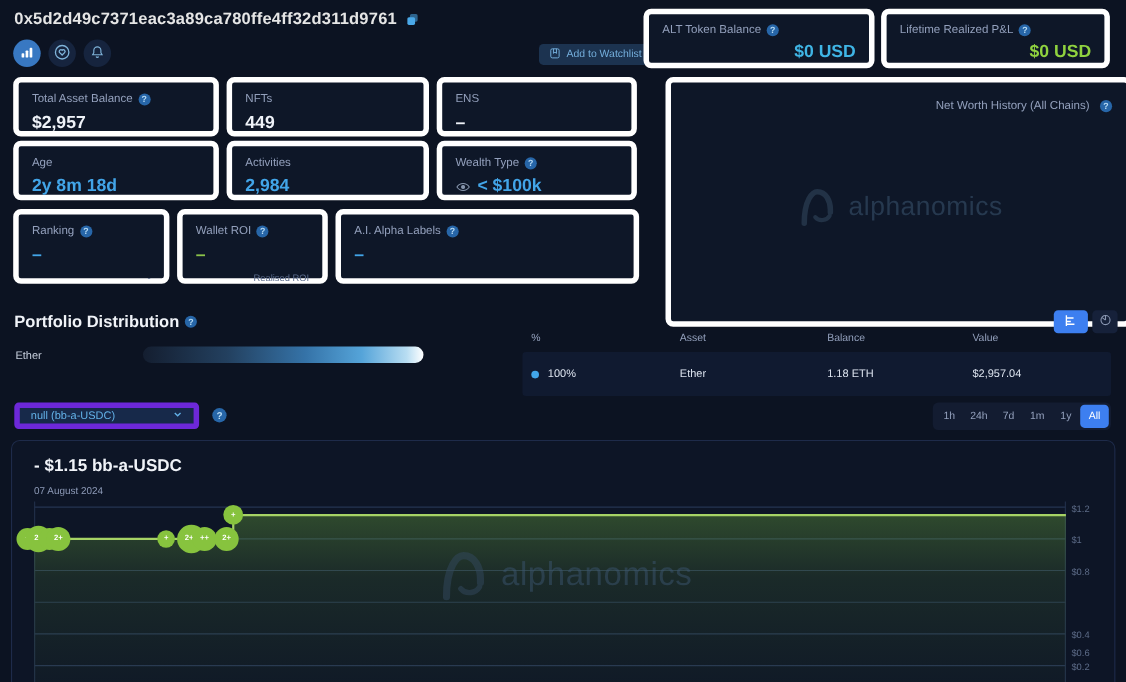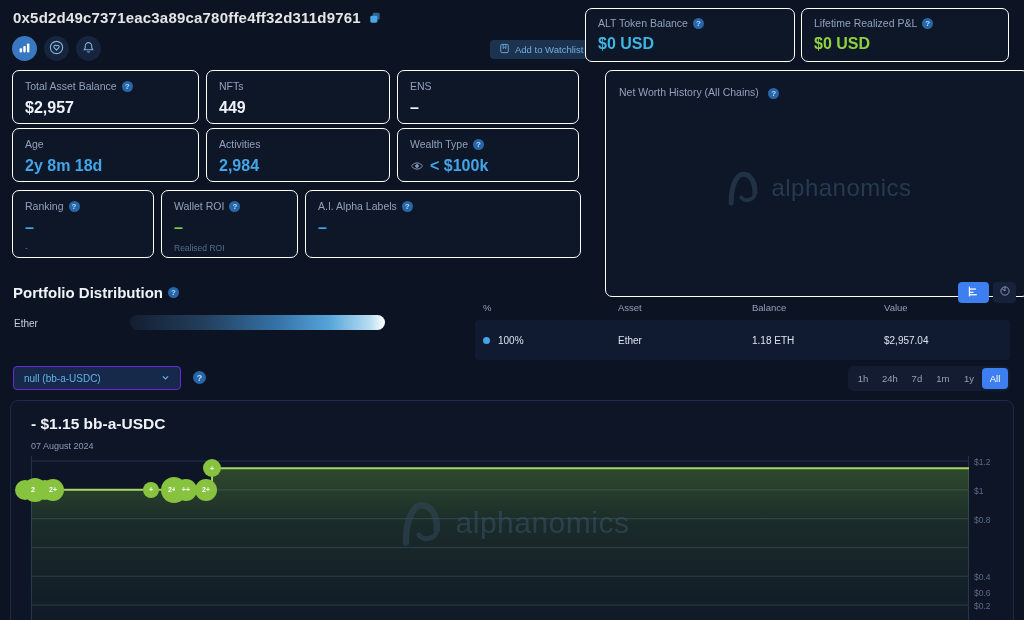--- a/index.html
+++ b/index.html
@@ -6,21 +6,21 @@
   html,body { margin:0; padding:0; }
   body {
     width:1024px; height:620px; overflow:hidden;
     background:#0c1322;
     font-family:"Liberation Sans", sans-serif;
     color:#e8ecf4;
   }
   .page { position:relative; width:1024px; height:620px; background:#0c1322; }
 
   
-  .card { background:#0e1728; border:1px solid #ffffff; border-radius:7px; }
+  .card { background:#0e1728; border:5px solid #ffffff; border-radius:7px;text-align:right; }
   .abs { position:absolute; }
 
   
   .addr-row { position:absolute; left:13px; top:9px; display:flex; align-items:center; gap:7px; }
   .addr { font-size:15px; font-weight:700; letter-spacing:.2px; color:#e5e5e5; }
   .copy-ic { color:#4aa8e8; display:inline-flex; cursor:pointer; }
 
   .icon-row { position:absolute; left:12px; top:36px; display:flex; gap:7px; }
   .circ-btn { width:25px; height:25px; border-radius:50%; display:flex; align-items:center; justify-content:center; border:none; cursor:pointer; padding:0; }
   .circ-btn.solid { background:#3878c2; color:#fff; }
@@ -77,21 +77,21 @@
   .tgl.idle { width:23px; background:#16213a; color:#8a97b3; }
 
   .pd-table { position:absolute; left:475px; top:302px; width:535px; }
   .pd-thead { display:grid; grid-template-columns:135px 134px 132px auto; padding-left:8px; font-size:9.5px; color:#93a0bc; }
   .pd-row { display:grid; grid-template-columns:135px 134px 132px auto; padding-left:8px; margin-top:7px; height:40px;
     align-items:center; background:#101a30; border-radius:3px; font-size:10px; color:#dde4ef; cursor:pointer; }
   .pct-cell { display:flex; align-items:center; gap:8px; }
   .dot { width:7px; height:7px; border-radius:50%; background:#42a5e8; }
 
   
-  .pool-select { position:absolute; left:13px; top:366px; width:168px; height:24px; background:#17294a; border:1px solid #6d28d9;
+  .pool-select { position:absolute; left:13px; top:366px; width:168px; height:24px; background:#17294a; border:5px solid #6d28d9;
     border-radius:4px; color:#63b1e8; font-size:10px; display:flex; align-items:center; justify-content:space-between;
     padding:0 10px; cursor:pointer; font-family:"Liberation Sans", sans-serif; }
   .pool-help { position:absolute; left:188px; top:371px; width:13px; height:13px; font-size:9px; }
 
   .range-group { position:absolute; left:848px; top:366px; width:162px; height:25px; background:#131c31; border-radius:5px;
     display:flex; align-items:center; padding:2px; }
   .range-btn { flex:1; height:21px; border:none; background:transparent; color:#93a0bc; font-size:9.5px; border-radius:4px;
     cursor:pointer; font-family:"Liberation Sans", sans-serif; }
   .range-btn.active { background:#3d7ff0; color:#fff; }
 

